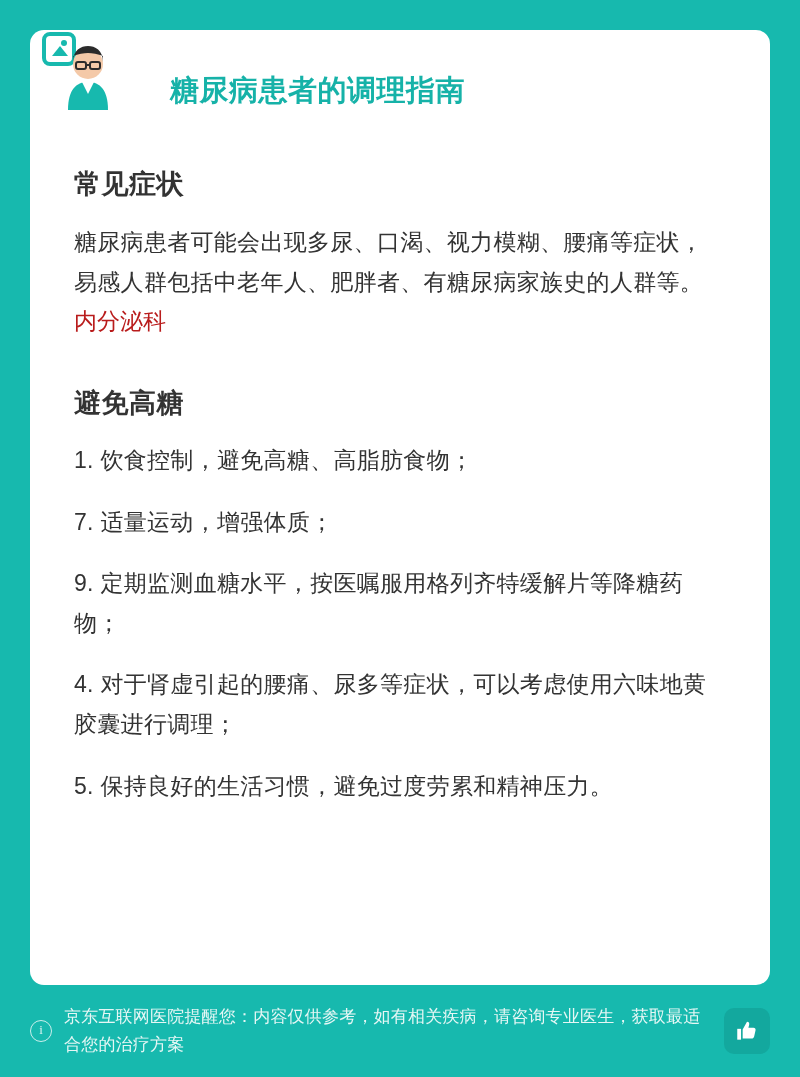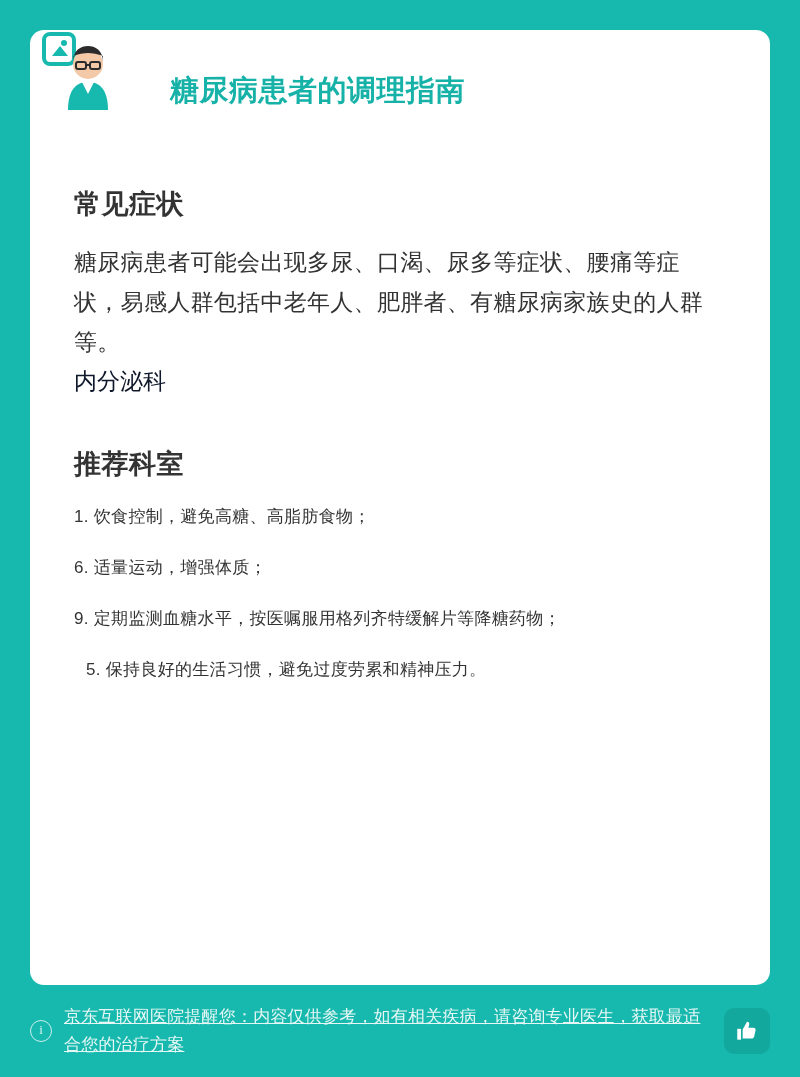--- a/index.html
+++ b/index.html
@@ -45,50 +45,49 @@
     padding-top: 8px;
   }
   .section-title {
     font-size: 27px;
     font-weight: bold;
     color: #333333;
     margin: 44px 0 20px 0;
     letter-spacing: 0.5px;
   }
   .first-section-title {
-    margin-top: 76px;
+    margin-top: 56px;
   }
   .body-text {
     font-size: 23px;
     color: #333333;
     line-height: 1.75;
     margin: 0;
     letter-spacing: 0.3px;
   }
   .dept-text {
     font-size: 23px;
-    color: #0f172a;
+    color: #b91c1c;
     line-height: 1.7;
     margin: 0;
   }
   .points {
     margin: 0;
     padding: 0;
     list-style: none;
   }
   .points li {
-    font-size: 17px;
+    font-size: 23px;
     color: #333333;
     line-height: 1.72;
     margin-bottom: 22px;
     letter-spacing: 0.3px;
   }
   .points li:last-child {
     margin-bottom: 0;
-    margin-left: 12px;
   }
   .footer {
     position: absolute;
     left: 0;
     right: 0;
     bottom: 0;
     height: 92px;
     display: flex;
     align-items: center;
     padding: 0 30px;
@@ -111,21 +110,20 @@
     line-height: 18px;
     text-align: center;
     font-family: "Liberation Serif", serif;
   }
   .footer-text {
     flex: 1 1 auto;
     font-size: 17px;
     color: #e6f7f5;
     line-height: 1.65;
     letter-spacing: 0.2px;
-    text-decoration: underline;
   }
   .thumb-btn {
     flex: 0 0 auto;
     width: 46px;
     height: 46px;
     background: #13a89e;
     border-radius: 10px;
     display: flex;
     align-items: center;
     justify-content: center;
@@ -149,29 +147,30 @@
         <path d="M35 38 C35 26 43 22 50 22 C57 22 65 26 65 38 L65 32 C60 30 54 29 50 29 C46 29 40 30 35 32 Z" fill="#2b2b2b"></path>
         <rect x="38" y="38" width="10" height="7" rx="2" fill="none" stroke="#2b2b2b" stroke-width="2"></rect>
         <rect x="52" y="38" width="10" height="7" rx="2" fill="none" stroke="#2b2b2b" stroke-width="2"></rect>
         <line x1="48" y1="41" x2="52" y2="41" stroke="#2b2b2b" stroke-width="2"></line>
       </svg>
     </div>
 
     <h1 class="title">糖尿病患者的调理指南</h1>
 
     <h2 class="section-title first-section-title">常见症状</h2>
-    <p class="body-text">糖尿病患者可能会出现多尿、口渴、尿多等症状、腰痛等症状，易感人群包括中老年人、肥胖者、有糖尿病家族史的人群等。</p>
+    <p class="body-text">糖尿病患者可能会出现多尿、口渴、视力模糊、腰痛等症状，易感人群包括中老年人、肥胖者、有糖尿病家族史的人群等。</p>
 
     <p class="dept-text">内分泌科</p>
 
-    <h2 class="section-title">推荐科室</h2>
+    <h2 class="section-title">避免高糖</h2>
     <ul class="points">
       <li>1. 饮食控制，避免高糖、高脂肪食物；</li>
-      <li>6. 适量运动，增强体质；</li>
+      <li>7. 适量运动，增强体质；</li>
       <li>9. 定期监测血糖水平，按医嘱服用格列齐特缓解片等降糖药物；</li>
+      <li>4. 对于肾虚引起的腰痛、尿多等症状，可以考虑使用六味地黄胶囊进行调理；</li>
       <li>5. 保持良好的生活习惯，避免过度劳累和精神压力。</li>
     </ul>
 
   </div>
 
   <div class="footer">
     <div class="footer-inner">
       <div class="info-icon">i</div>
       <div class="footer-text">京东互联网医院提醒您：内容仅供参考，如有相关疾病，请咨询专业医生，获取最适合您的治疗方案</div>
       <div class="thumb-btn">

